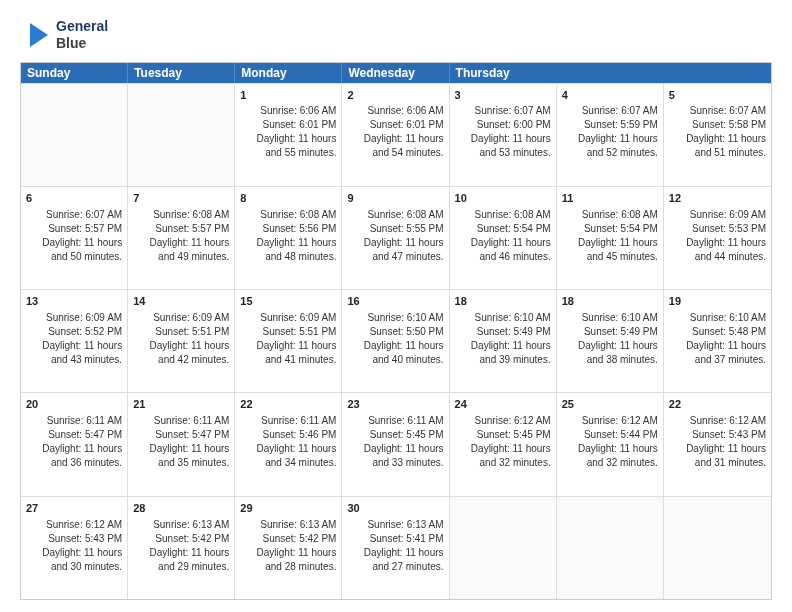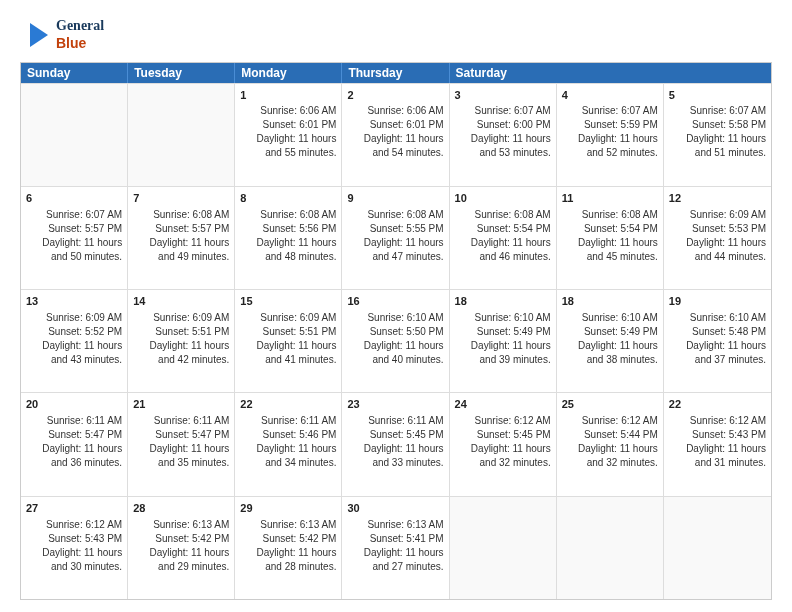--- a/index.html
+++ b/index.html
@@ -100,38 +100,38 @@
 <body>
 
 <div class="page">
   <div class="header">
     <div class="logo">
     <div style="display:flex;align-items:center;">
       <svg width="32" height="32" viewBox="0 0 32 32">
         <polygon points="10,4 28,16 10,28" fill="#2a7ad4"></polygon>
       </svg>
       <div style="margin-left:4px;">
-        <div style="font-size:14px;font-weight:bold;color:#1a3a5c;line-height:1.2;font-family:Liberation Serif, serif;">General</div>
-        <div style="font-size:14px;font-weight:bold;color:#c2410c;line-height:1.2;">Blue</div>
+        <div style="font-size:14px;font-weight:bold;color:#1a3a5c;line-height:1.2;">General</div>
+        <div style="font-size:14px;font-weight:bold;color:#404040;line-height:1.2;">Blue</div>
       </div>
     </div>
   </div>
     <div class="title-block">
       <div class="title-month"></div>
       <div class="title-location"></div>
     </div>
   </div>
 
   <div class="calendar">
     <div class="cal-header-row">
     <div class="cal-header-cell">Sunday</div>
         <div class="cal-header-cell">Tuesday</div>
         <div class="cal-header-cell">Monday</div>
+        <div class="cal-header-cell">Wednesday</div>
         <div class="cal-header-cell">Thursday</div>
-        <div class="cal-header-cell">Saturday</div>
       </div>
     <div class="cal-body">
     <div class="cal-row">
           <div class="cal-cell empty"></div>
           <div class="cal-cell empty"></div>
           <div class="cal-cell">
             <span class="day-num">1</span>
             <div class="cell-info">Sunrise: 6:06 AM<br>Sunset: 6:01 PM<br>Daylight: 11 hours and 55 minutes.</div>
           </div>
           <div class="cal-cell">

